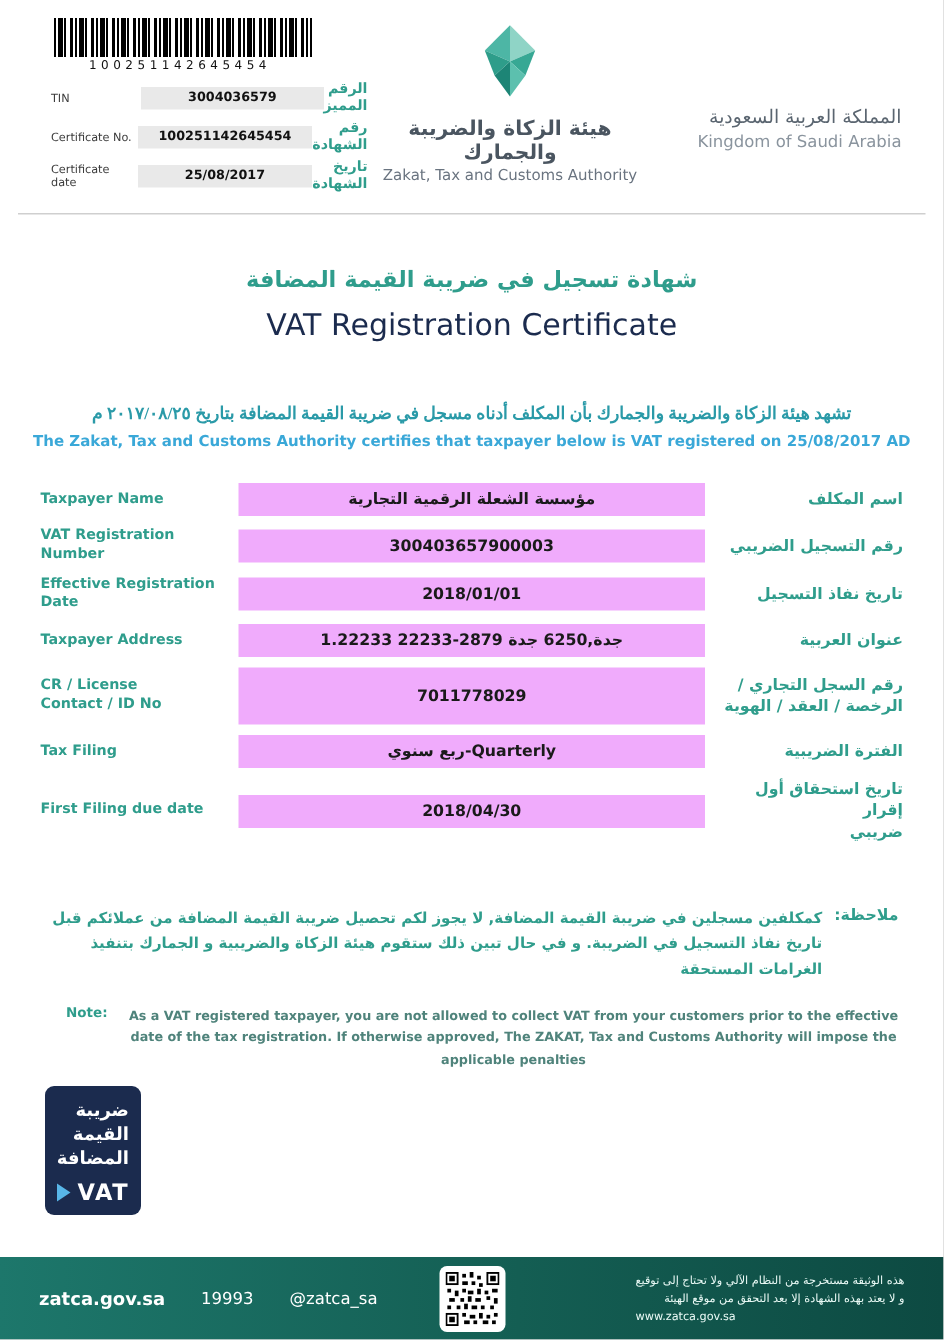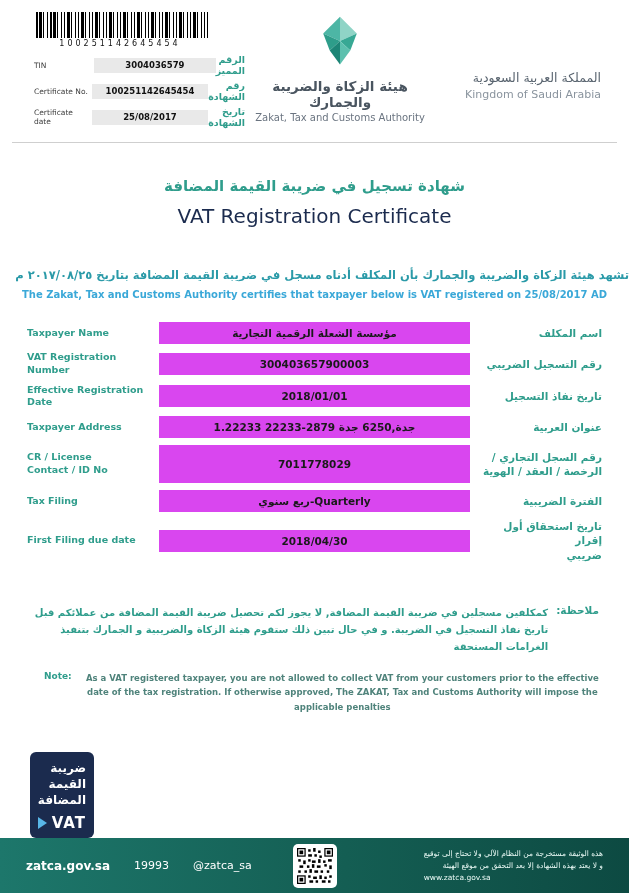--- a/index.html
+++ b/index.html
@@ -27,38 +27,38 @@
   .top-center { flex:1; text-align:center; padding-top:2px; }
   .authority-ar { font-size:13.5px; font-weight:bold; color:#4a5560; margin-top:4px; direction:rtl; }
   .authority-en { font-size:10px; color:#6a7480; margin-top:2px; }
   .top-right { width:170px; text-align:right; padding-top:58px; }
   .kingdom-ar { font-size:12.5px; color:#5a6570; direction:rtl; }
   .kingdom-en { font-size:11px; color:#8a949e; margin-top:3px; }
   .divider { border:none; border-top:1px solid #cfcfcf; margin:14px 12px 0; }
   
   .title-ar { text-align:center; color:#2f9d8c; font-size:15px; font-weight:bold; margin-top:34px; direction:rtl; }
   .title-en { text-align:center; color:#1b2b4e; font-size:20px; font-weight:normal; margin-top:9px; }
-  .stmt-ar { color:#2a9aa8; font-size:11.5px; font-weight:bold; margin-top:40px; direction:rtl; }
+  .stmt-ar { text-align:center; color:#2a9aa8; font-size:11.5px; font-weight:bold; margin-top:40px; direction:rtl;font-family:Liberation Serif, serif; }
   .stmt-en { text-align:center; color:#3aa8d8; font-size:10px; font-weight:bold; margin-top:7px; }
   
   .cert-table { margin:22px 27px 0; }
   .trow { display:flex; align-items:center; margin-bottom:7px; }
   .lbl-en { width:120px; color:#2f9d8c; font-weight:bold; font-size:9.5px; line-height:1.35; white-space:pre-line; }
-  .cell-value { flex:1; margin:0 12px; background:#d946ef; text-align:center; font-weight:bold; font-size:10.5px; color:#1a1a1a; padding:5px 4px; }
+  .cell-value { flex:1; margin:0 12px; background:#f0abfc; text-align:center; font-weight:bold; font-size:10.5px; color:#1a1a1a; padding:5px 4px; }
   .trow.tall .cell-value { padding:13px 4px; }
   .lbl-ar { width:120px; color:#2f9d8c; font-weight:bold; font-size:10.5px; text-align:right; direction:rtl; line-height:1.35; white-space:pre-line; }
   
   .note-ar { display:flex; direction:rtl; margin:42px 30px 0; gap:8px; }
   .note-ar .n-label { color:#2f9d8c; font-weight:bold; font-size:10.5px; white-space:nowrap; }
   .note-ar .n-text { color:#2f9d8c; font-weight:bold; font-size:10px; line-height:1.7; text-align:right; }
   .note-en { display:flex; margin:16px 30px 0 44px; gap:14px; }
   .note-en .n-label { color:#2f9d8c; font-weight:bold; font-size:9px; white-space:nowrap; }
   .note-en .n-text { color:#4f837b; font-weight:bold; font-size:8.5px; line-height:1.7; text-align:center; }
   
-  .vat-logo { position:absolute; left:30px; top:752px; width:64px; background:#1b2b4e; border-radius:6px; padding:8px 8px 6px; }
+  .vat-logo { position:absolute; left:30px; top:724px; width:64px; background:#1b2b4e; border-radius:6px; padding:8px 8px 6px; }
   .vat-logo .ar { color:#fff; font-weight:bold; font-size:12px; direction:rtl; text-align:right; line-height:1.35; }
   .vat-row { display:flex; align-items:center; justify-content:space-between; margin-top:5px; }
   .vat-tri { width:0; height:0; border-top:6px solid transparent; border-bottom:6px solid transparent; border-left:9px solid #58b6e8; }
   .vat-word { color:#fff; font-weight:bold; font-size:15px; letter-spacing:1px; }
   
   .footer {
     position:absolute; left:0; bottom:0; width:100%; height:55px;
     background:linear-gradient(90deg,#1d776b 0%,#145e53 55%,#0d4a42 100%);
     display:flex; align-items:center; padding:0 26px; color:#fff;
   }

